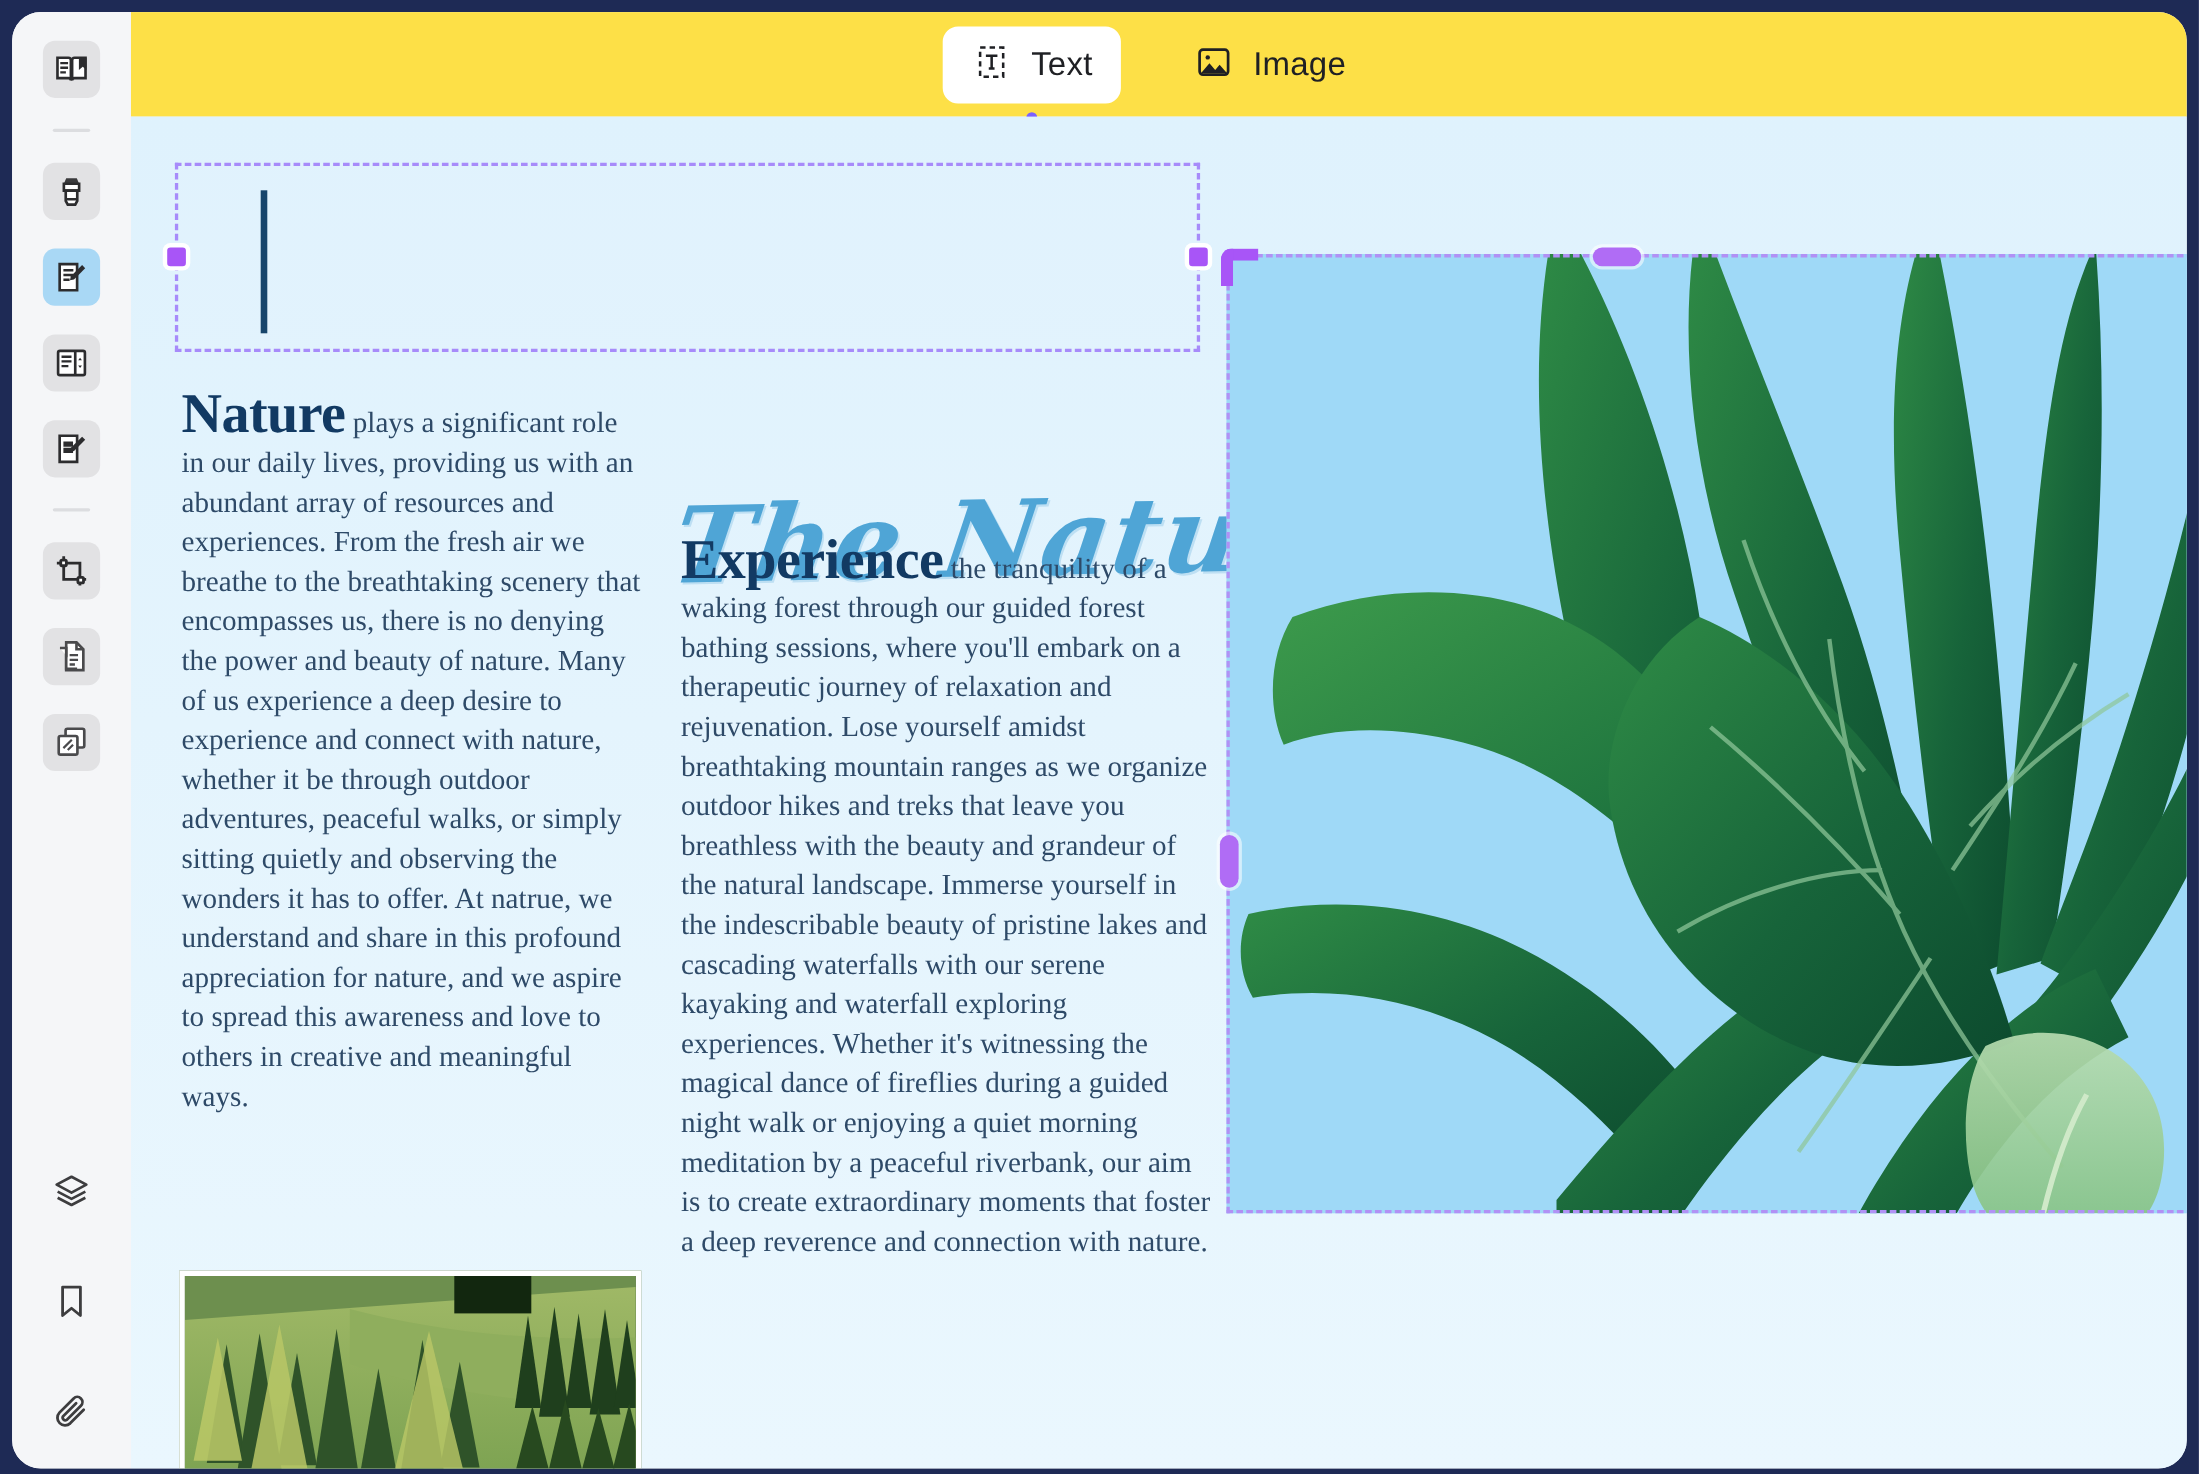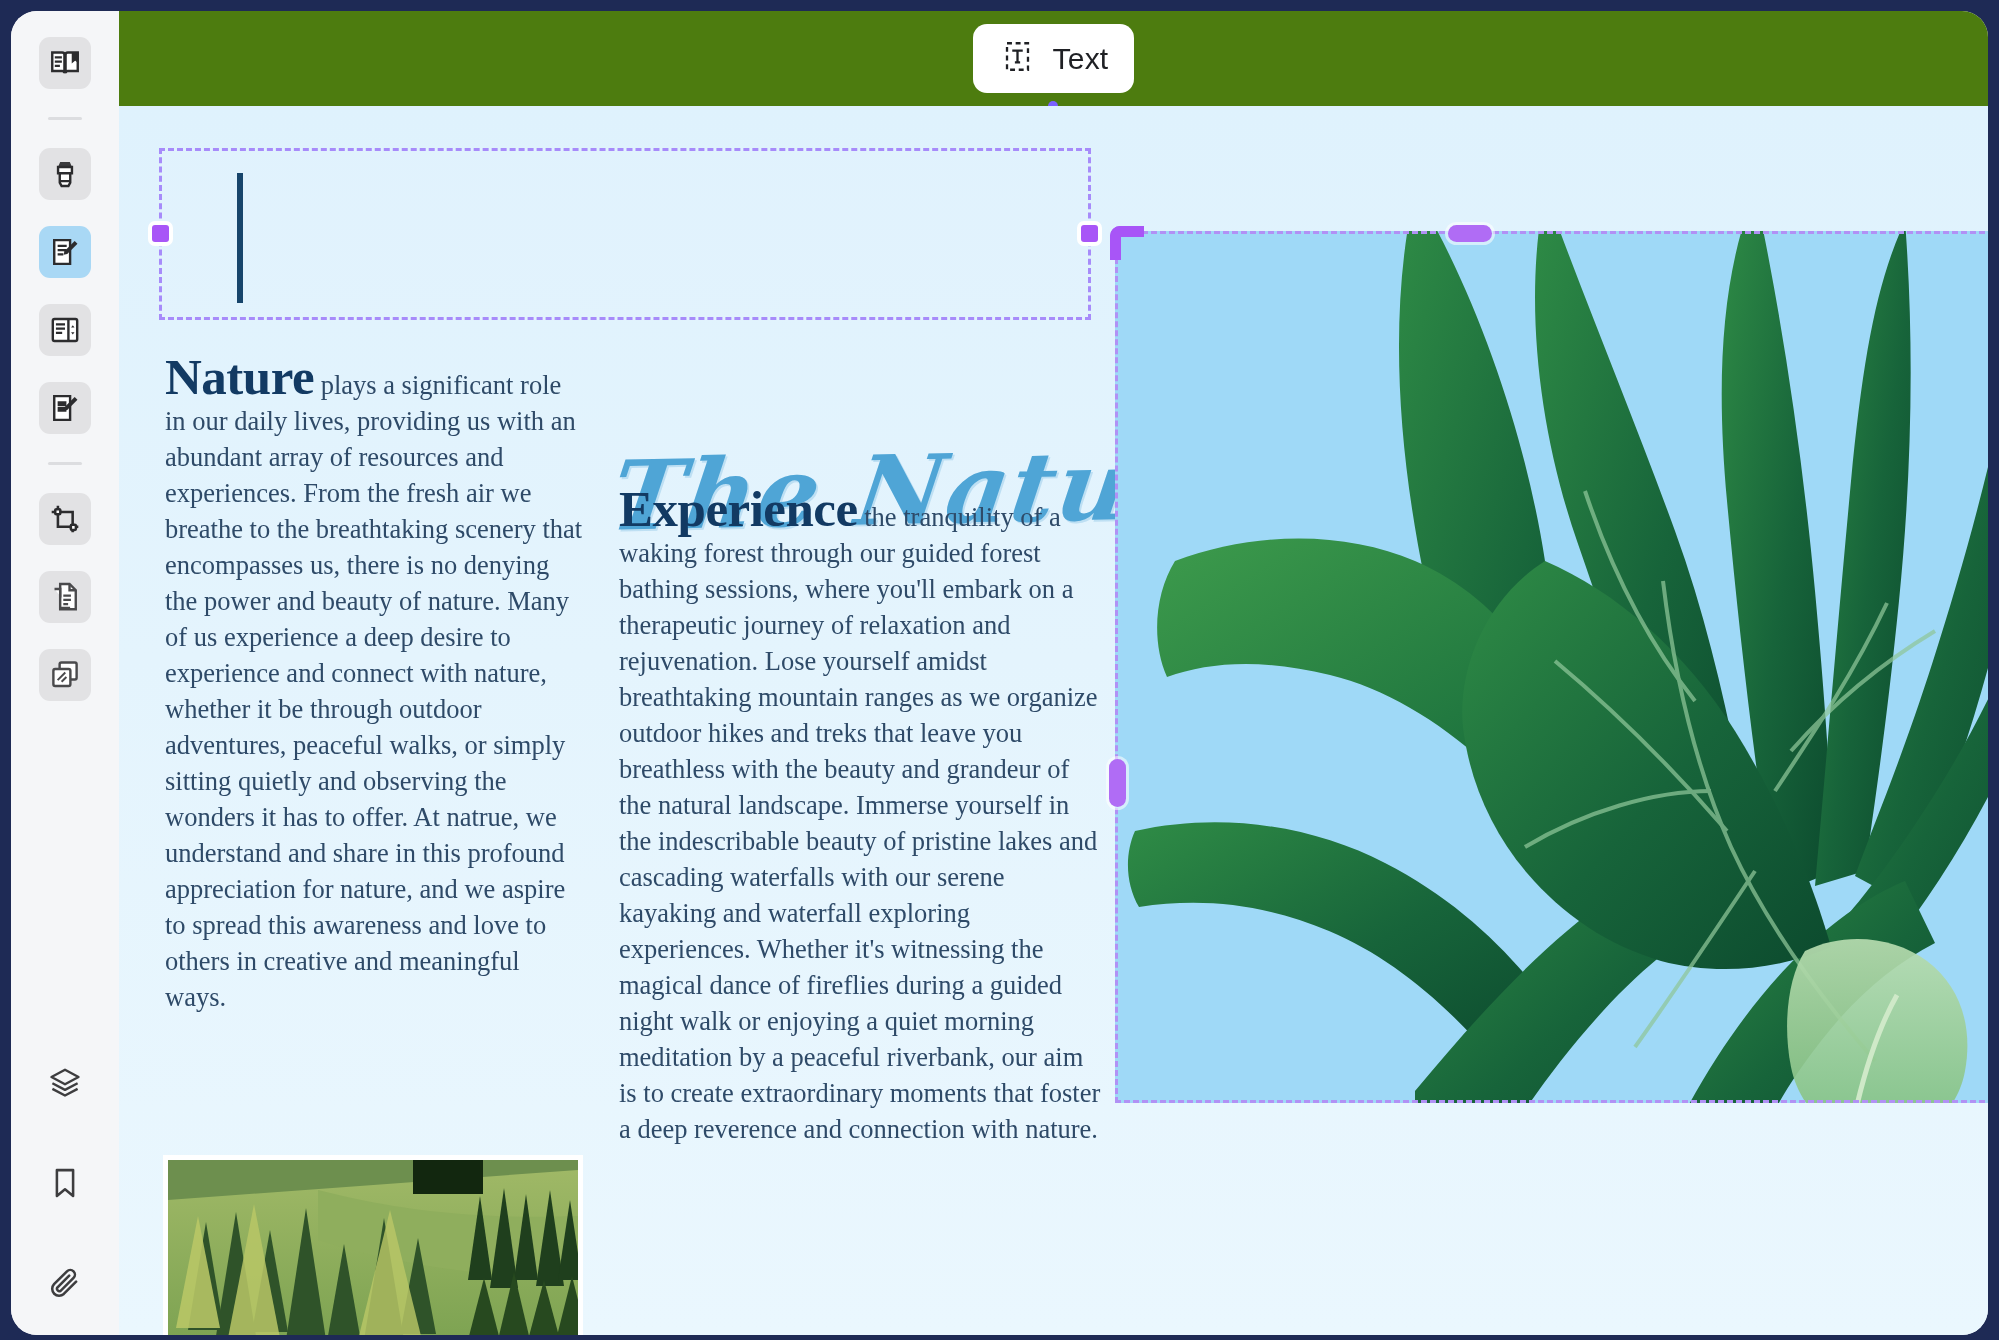--- a/index.html
+++ b/index.html
@@ -46,21 +46,21 @@
   #rail-bottom{ margin-top:auto; padding-bottom:26px; display:flex; flex-direction:column; align-items:center; }
   #rail-bottom .rail-btn{ margin-bottom:48px; }
   #rail-bottom .rail-btn:last-child{ margin-bottom:0; }
 
   
   #workspace{ flex:1; display:flex; flex-direction:column; position:relative; }
 
   
   #toolbar{
     height:95px; flex:0 0 95px;
-    background:#4d7c0f;
+    background:#fde047;
     display:flex; align-items:center; justify-content:center;
     gap:40px;
     position:relative;
   }
   .tool-tab{
     display:flex; align-items:center; gap:17px;
     padding:14px 26px;
     border-radius:14px;
     cursor:pointer;
     position:relative;
@@ -316,20 +316,30 @@
         <span>
           <svg width="37" height="37" viewBox="0 0 24 24" fill="none" stroke="#1f2024" stroke-width="1.5">
             <path d="M5.2 3.4h13.6v17.2H5.2z" stroke-dasharray="3.2 2.4"></path>
             <path d="M8.6 8.2h6.8M12 8.2v7.6M10.3 15.8h3.4" stroke-width="1.5"></path>
           </svg>
         </span>
         <span class="tool-label">Text</span>
         <span class="tool-dot"></span>
       </div>
 
+      <div class="tool-tab">
+        <span>
+          <svg width="37" height="37" viewBox="0 0 24 24" fill="none" stroke="#1f2024" stroke-width="1.6">
+            <rect x="3.6" y="4.6" width="16.8" height="14.8" rx="2"></rect>
+            <circle cx="8.4" cy="9.2" r="1.3" fill="#1f2024" stroke="none"></circle>
+            <path d="M4.4 18.6l5-6 3.4 4 2.6-3 4.4 5z" fill="#1f2024" stroke="none"></path>
+          </svg>
+        </span>
+        <span class="tool-label">Image</span>
+      </div>
 
     </div>
 
     <div id="canvas">
 
       <div id="textbox-selection">
         <span id="text-caret"></span>
         <span class="handle-sq" id="tb-handle-left"></span>
         <span class="handle-sq" id="tb-handle-right"></span>
       </div>

